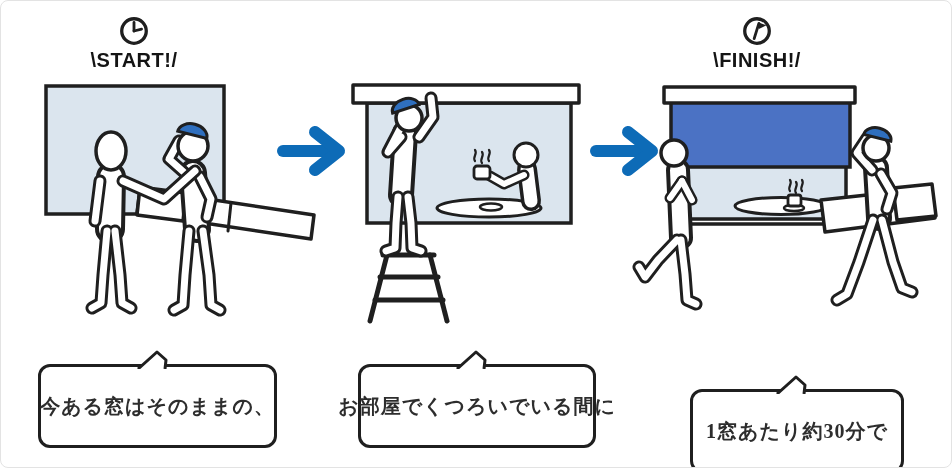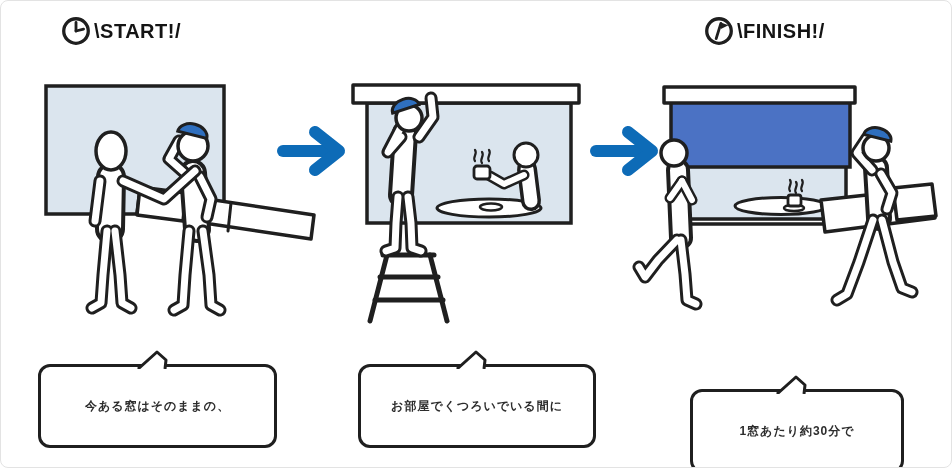--- a/index.html
+++ b/index.html
@@ -1,29 +1,29 @@
 <!DOCTYPE html>
 <html style="--outline: #1f1f1f; --glass: #dbe5ee; --shade: #4b72c4; --arrow: #0d6bb7; --cap: #2f6fbe; --bubble_text: #2d2d2d; --frame_border: #e3e3e3;"><head>
 <meta charset="utf-8">
 <style>
   html,body{margin:0;padding:0;background:#ffffff;}
   body{font-family:"Liberation Sans","DejaVu Sans",sans-serif;}
   .frame{position:relative;width:950px;height:466px;background:#fff;
          border:1px solid var(--frame_border,#e3e3e3);border-radius:8px;overflow:hidden;}
   .abs{position:absolute;}
   
-  .badge{position:absolute;display:flex;align-items:center;gap:1px;color:#141414;}
+  .badge{position:absolute;display:flex;flex-direction:column;align-items:center;gap:1px;color:#141414;}
   .badge-label{font-size:20px;font-weight:bold;letter-spacing:.5px;white-space:nowrap;color:#141414;}
   
   .bubble{position:absolute;height:84px;background:#fff;border:3px solid var(--outline,#1f1f1f);
           border-radius:12px;box-sizing:border-box;display:flex;flex-direction:column;
           align-items:center;justify-content:center;}
   .tail{position:absolute;top:-18px;left:50%;transform:translateX(-50%);}
-  .cap-line{font-size:12px;font-weight:bold;color:var(--bubble_text,#2d2d2d);
-            letter-spacing:1px;line-height:29px;white-space:nowrap;}
+  .cap-line{font-size:20px;font-weight:bold;color:var(--bubble_text,#2d2d2d);
+            letter-spacing:1px;line-height:29px;white-space:nowrap;font-family:Liberation Serif, serif;}
   
   .lo{fill:none;stroke:var(--outline,#1f1f1f);stroke-linecap:round;stroke-linejoin:round;}
   .lw{fill:none;stroke:#fff;stroke-linecap:round;stroke-linejoin:round;}
   .wf{fill:#fff;stroke:var(--outline,#1f1f1f);stroke-linejoin:round;}
   .thin{fill:none;stroke:var(--outline,#1f1f1f);stroke-linecap:round;}
   .glass{fill:var(--glass,#dbe5ee);stroke:var(--outline,#1f1f1f);}
   .shade{fill:var(--shade,#4b72c4);stroke:var(--outline,#1f1f1f);}
   .cap{fill:var(--cap,#2f6fbe);stroke:var(--outline,#1f1f1f);}
   .arrow-stroke{stroke:var(--arrow,#0d6bb7);fill:none;stroke-linecap:round;stroke-linejoin:round;}
 </style>
@@ -34,21 +34,21 @@
 
   <div class="badge" style="left:58px;top:13px;width:150px;">
     <svg width="34" height="34" viewBox="0 0 36 36">
       <circle cx="18" cy="18" r="13" class="lo" stroke-width="3.5"></circle>
       <path class="lo" stroke-width="3" d="M18 18 L18 9"></path>
       <path class="lo" stroke-width="3" d="M18 18 L26 16"></path>
     </svg>
     <div class="badge-label">\START!/</div>
   </div>
 
-  <div class="badge" style="left:701px;top:13px;width:156px;">
+  <div class="badge" style="left:678px;top:13px;width:156px;">
     <svg width="34" height="34" viewBox="0 0 36 36">
       <circle cx="18" cy="18" r="13" class="lo" stroke-width="3.5"></circle>
       <path class="lo" stroke-width="3" d="M15 26 L20 10"></path>
       <path d="M20 9 L28 12 L20 16 Z" fill="var(--outline,#1f1f1f)"></path>
     </svg>
     <div class="badge-label">\FINISH!/</div>
   </div>
 
   <svg class="abs" style="left:15px;top:78px;" width="310" height="270" viewBox="0 0 310 270">
     <rect class="glass" stroke-width="3.5" x="30" y="7" width="178" height="128"></rect>

